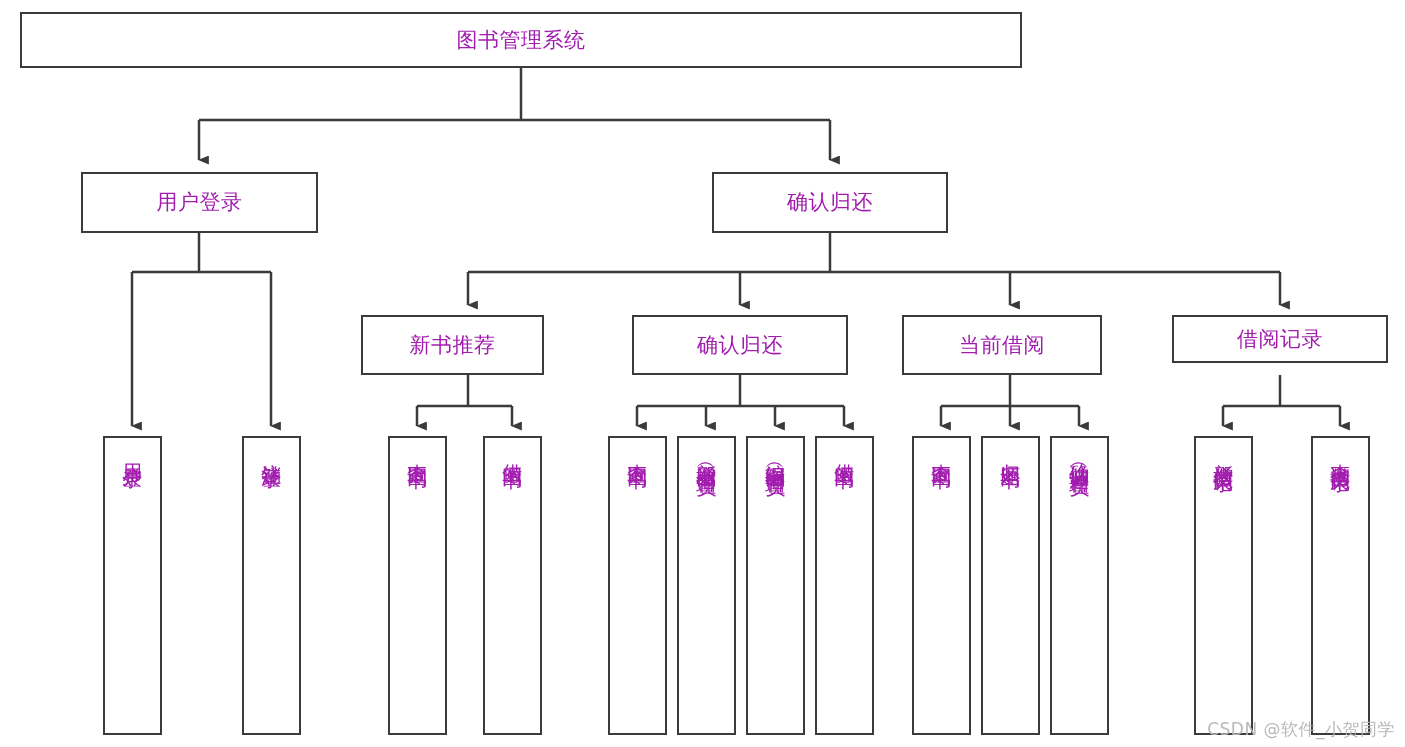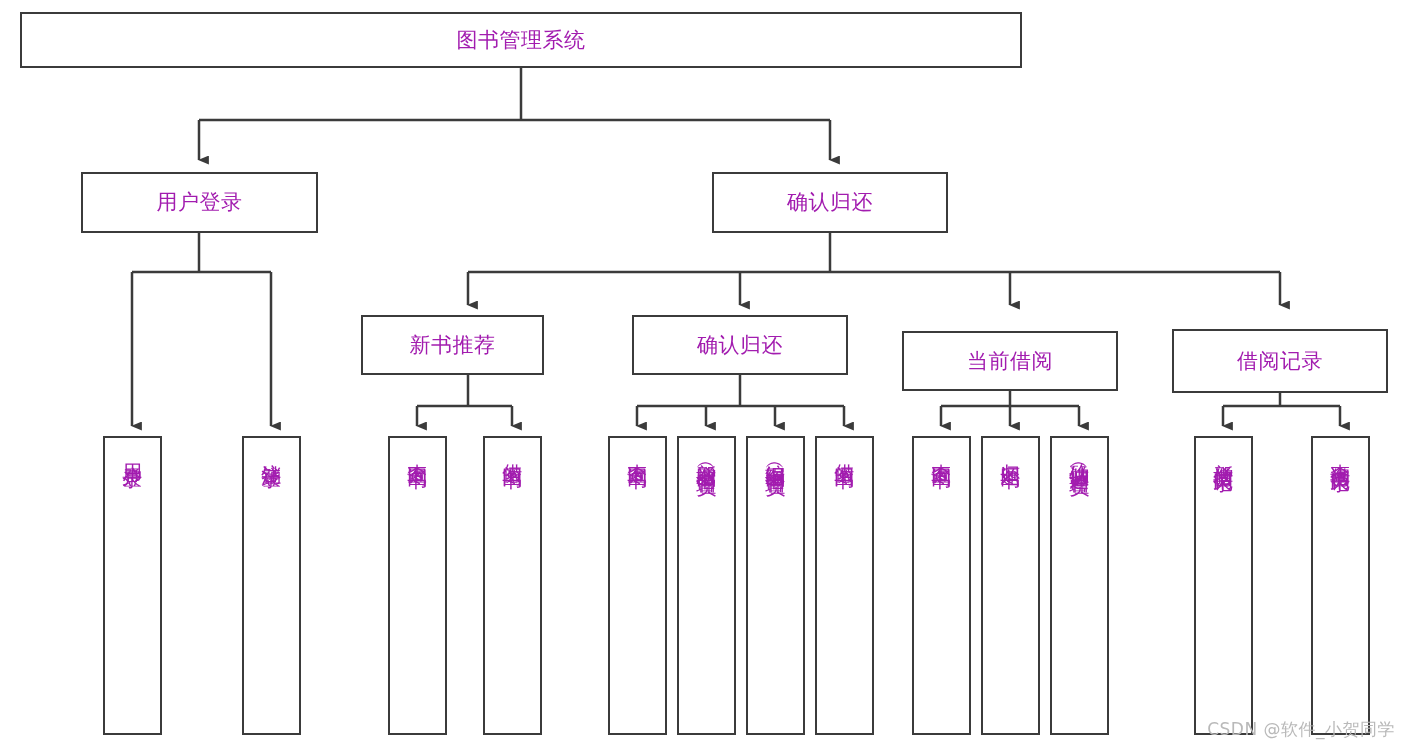--- a/index.html
+++ b/index.html
@@ -117,24 +117,24 @@
 <div class="node" style="left:712px;top:172px;width:236px;height:61px;">
   <span class="label">确认归还</span>
 </div>
 
 <div class="node" style="left:361px;top:315px;width:183px;height:60px;">
   <span class="label">新书推荐</span>
 </div>
 <div class="node" style="left:632px;top:315px;width:216px;height:60px;">
   <span class="label">确认归还</span>
 </div>
-<div class="node" style="left:902px;top:331px;width:216px;height:60px;">
+<div class="node" style="left:902px;top:315px;width:200px;height:60px;">
   <span class="label">当前借阅</span>
 </div>
-<div class="node" style="left:1172px;top:329px;width:216px;height:64px;">
+<div class="node" style="left:1172px;top:315px;width:216px;height:48px;">
   <span class="label">借阅记录</span>
 </div>
 
 <div class="node leaf" style="left:103px;top:436px;width:59px;height:299px;">
   <span class="label">用户登录</span>
 </div>
 <div class="node leaf" style="left:242px;top:436px;width:59px;height:299px;">
   <span class="label">注销登录</span>
 </div>
 

